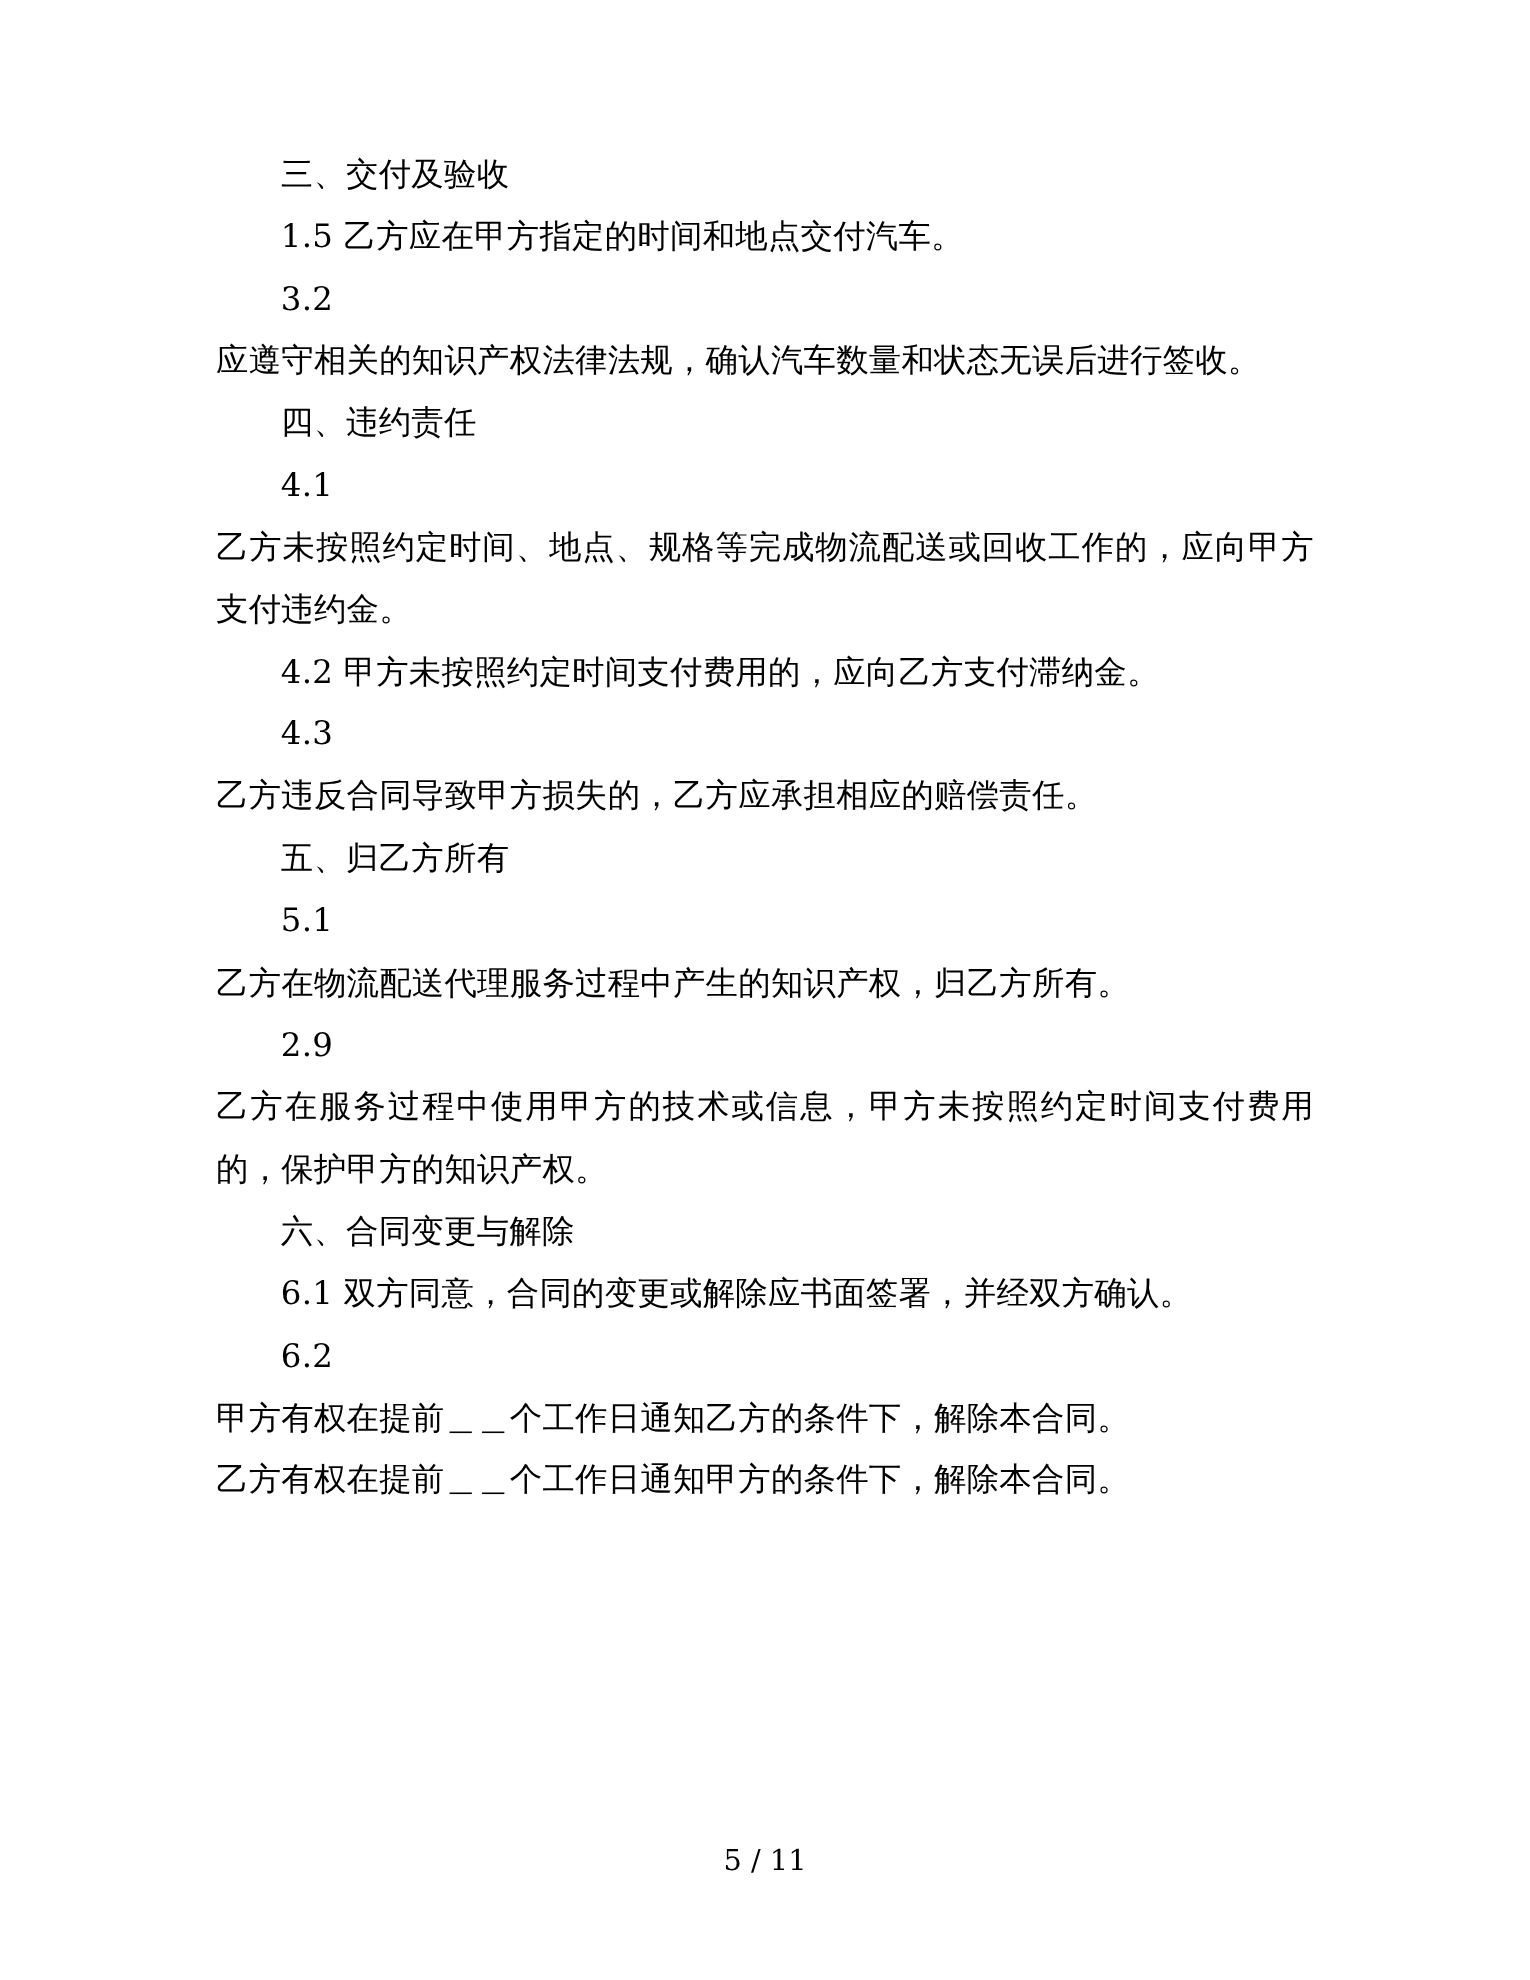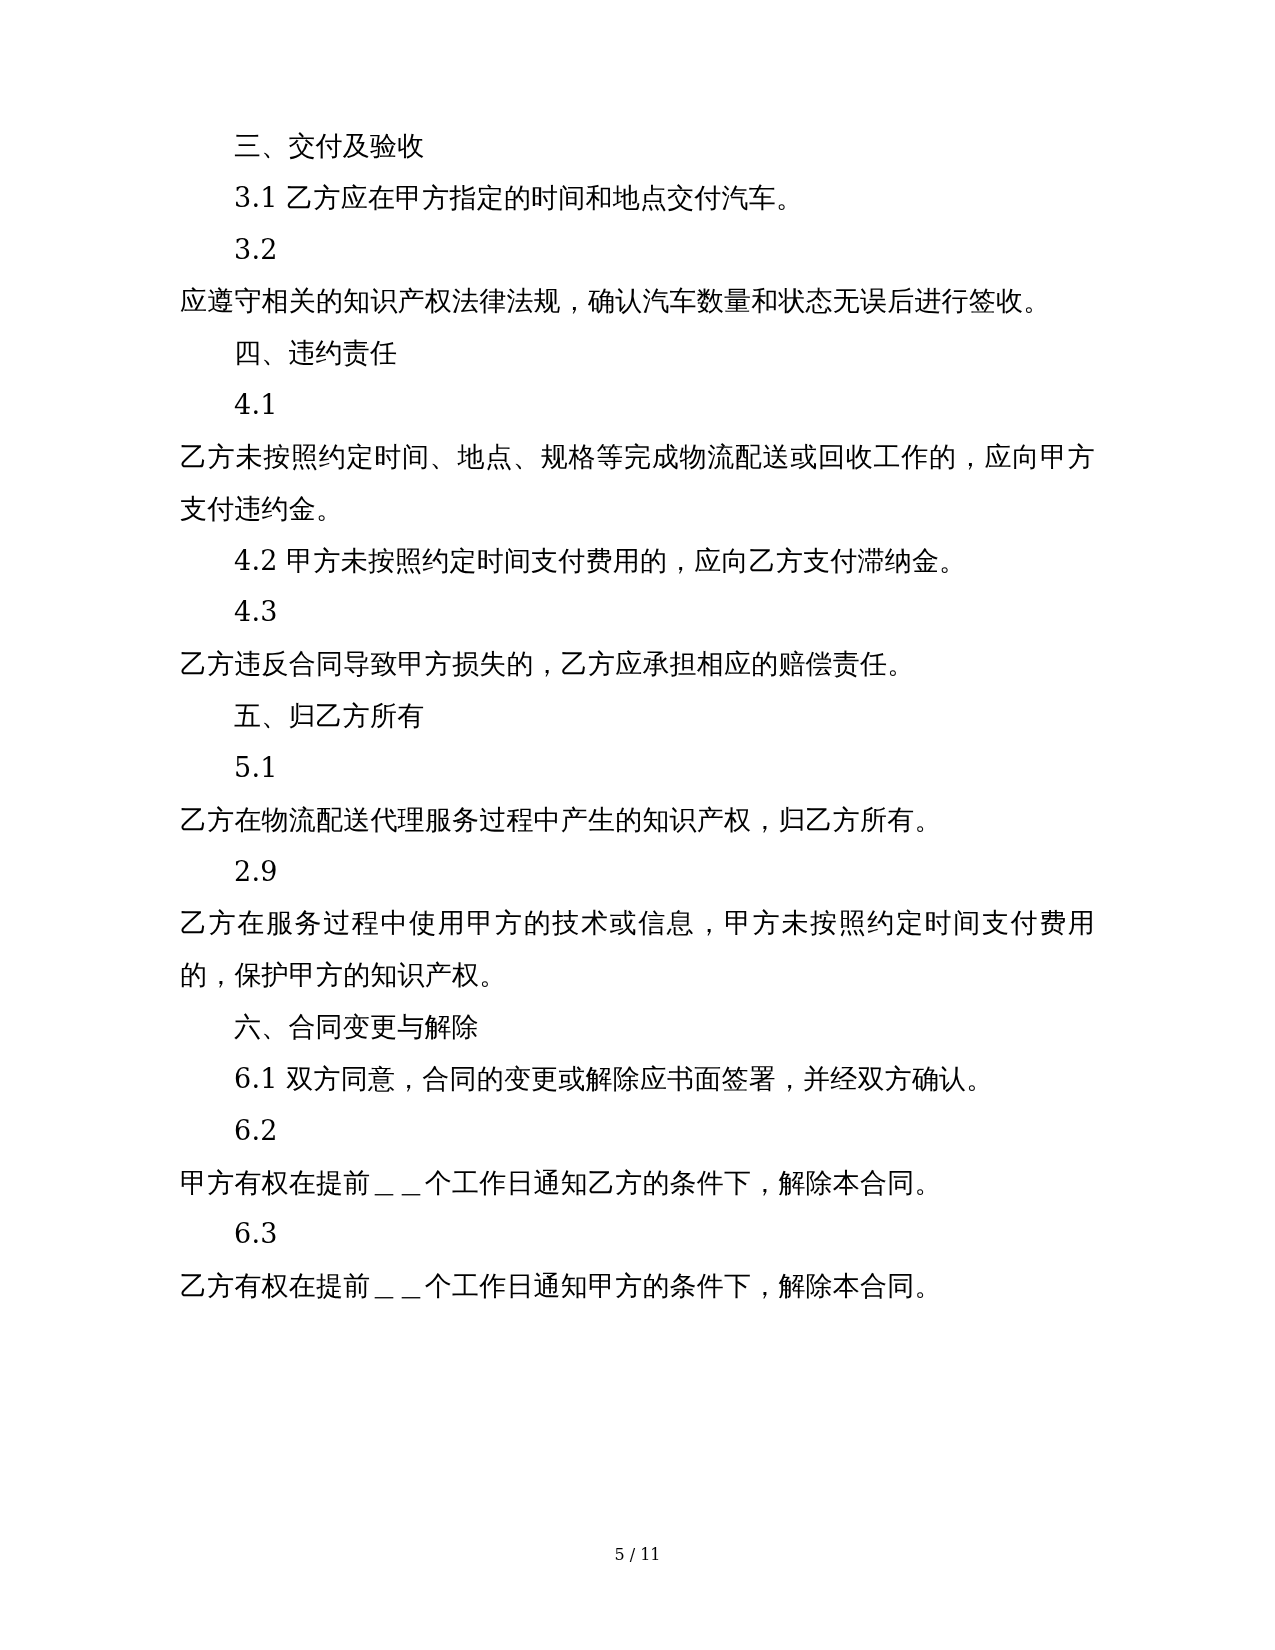--- a/index.html
+++ b/index.html
@@ -43,51 +43,50 @@
     margin: 0;
     padding: 0;
     text-indent: 0;
   }
   .footer {
     position: absolute;
     left: 0;
     right: 0;
     bottom: 86px;
     text-align: center;
-    font-size: 16px;
+    font-size: 24px;
     font-family: "DejaVu Serif", "Liberation Serif", serif;
   }
 </style>
 </head>
 <body>
 
 <div class="page">
   <div class="doc-body">
 
     <p class="heading">三、交付及验收</p>
-    <p class="para">3.1 乙方应在甲方指定的时间和地点交付汽车。</p>
+    <p class="para">1.5 乙方应在甲方指定的时间和地点交付汽车。</p>
     <p class="para">3.2</p>
     <p class="cont">应遵守相关的知识产权法律法规，确认汽车数量和状态无误后进行签收。</p>
 
     <p class="heading">四、违约责任</p>
     <p class="para">4.1</p>
     <p class="cont">乙方未按照约定时间、地点、规格等完成物流配送或回收工作的，应向甲方支付违约金。</p>
     <p class="para">4.2 甲方未按照约定时间支付费用的，应向乙方支付滞纳金。</p>
     <p class="para">4.3</p>
     <p class="cont">乙方违反合同导致甲方损失的，乙方应承担相应的赔偿责任。</p>
 
     <p class="heading">五、归乙方所有</p>
     <p class="para">5.1</p>
     <p class="cont">乙方在物流配送代理服务过程中产生的知识产权，归乙方所有。</p>
     <p class="para">2.9</p>
     <p class="cont">乙方在服务过程中使用甲方的技术或信息，甲方未按照约定时间支付费用的，保护甲方的知识产权。</p>
 
     <p class="heading">六、合同变更与解除</p>
     <p class="para">6.1 双方同意，合同的变更或解除应书面签署，并经双方确认。</p>
     <p class="para">6.2</p>
     <p class="cont">甲方有权在提前＿＿个工作日通知乙方的条件下，解除本合同。</p>
-    <p class="para">6.3</p>
     <p class="cont">乙方有权在提前＿＿个工作日通知甲方的条件下，解除本合同。</p>
 
   </div>
 
   <div class="footer">5 / 11</div>
 </div>
 
 </body></html>

